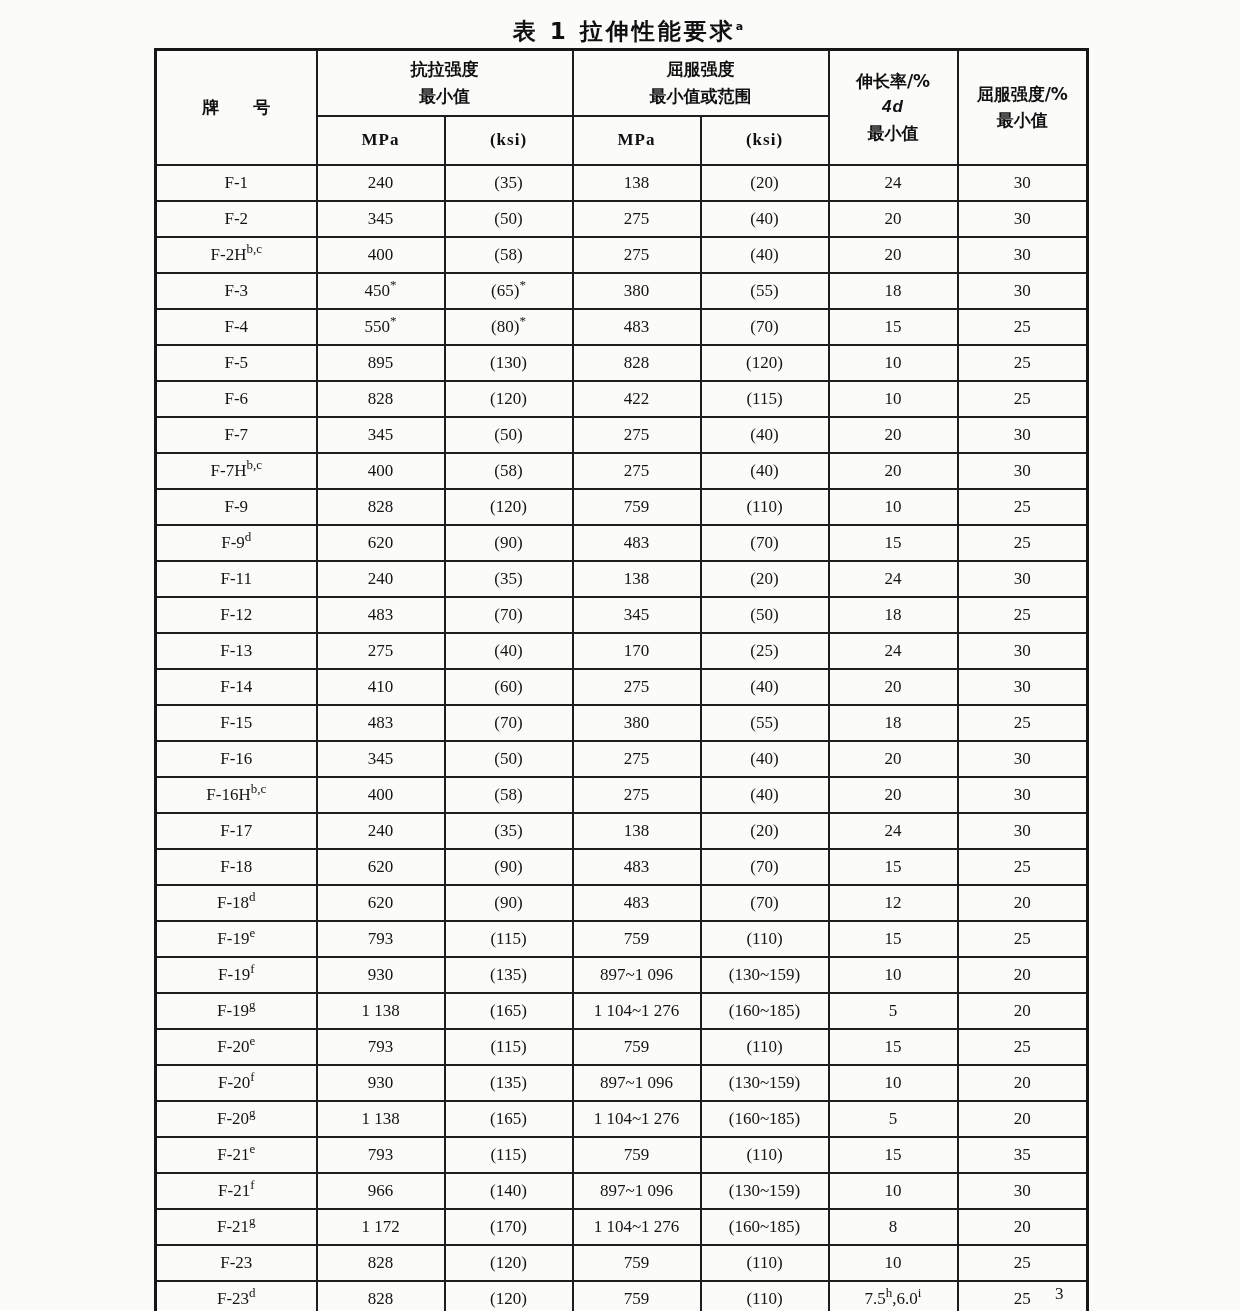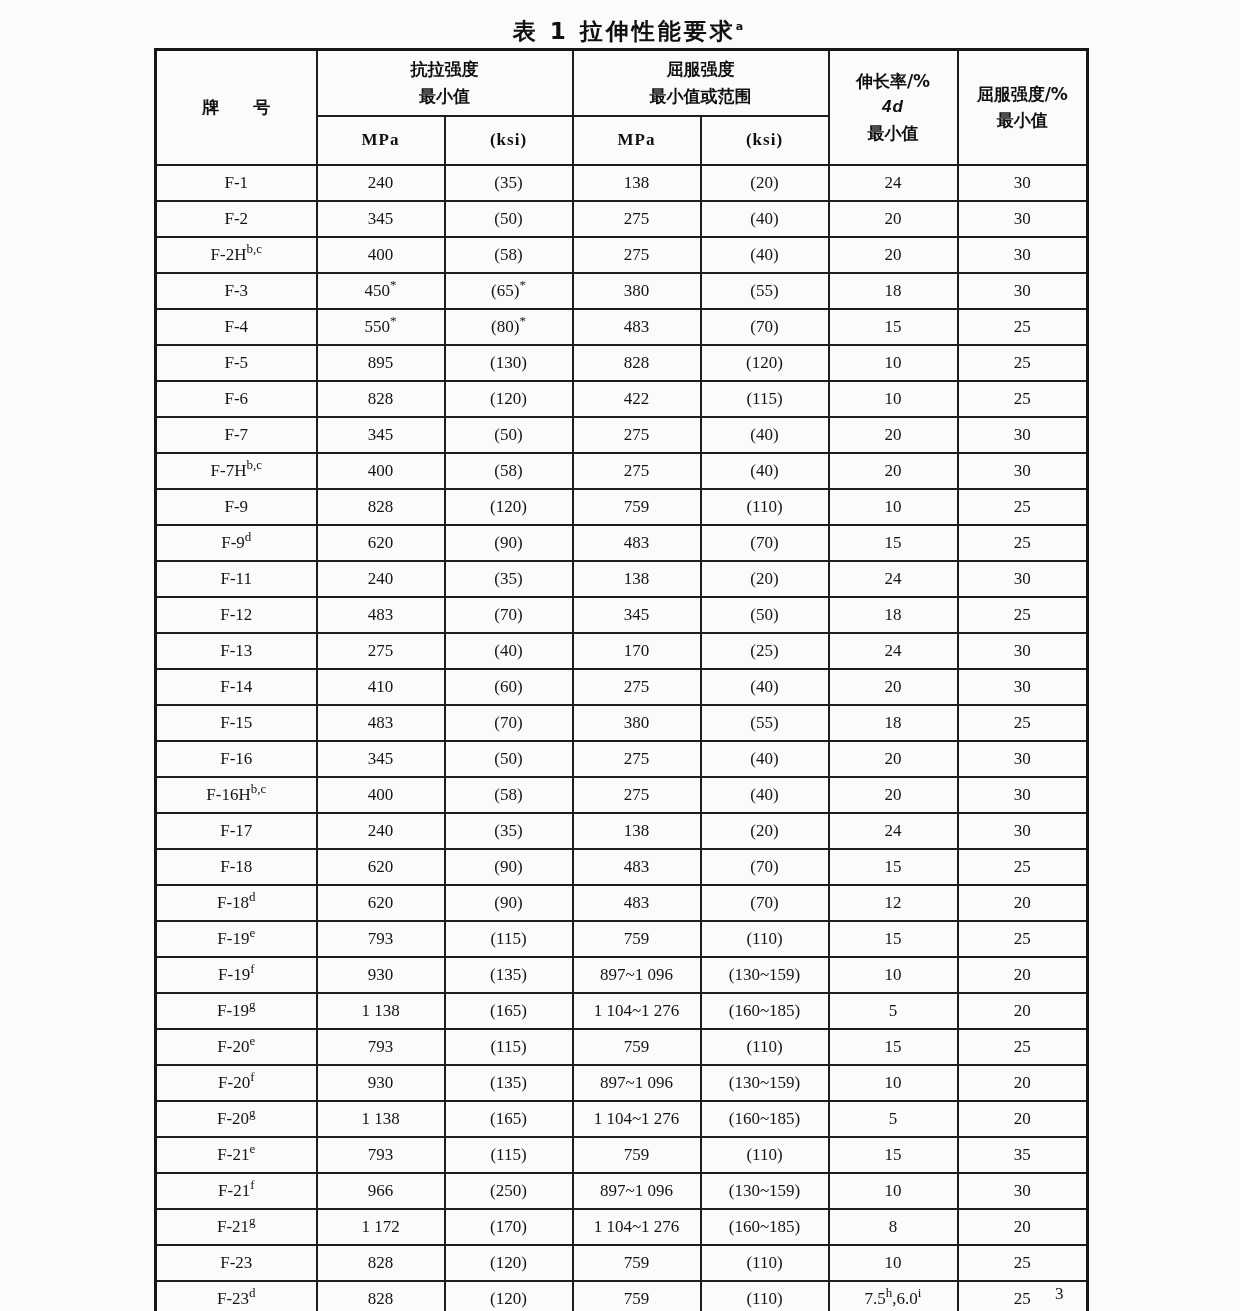--- a/index.html
+++ b/index.html
@@ -378,21 +378,21 @@
         <td>793</td>
         <td>(115)</td>
         <td>759</td>
         <td>(110)</td>
         <td>15</td>
         <td>35</td>
       </tr>
       <tr>
         <td>F-21<sup>f</sup></td>
         <td>966</td>
-        <td>(250)</td>
+        <td>(140)</td>
         <td>897~1 096</td>
         <td>(130~159)</td>
         <td>10</td>
         <td>30</td>
       </tr>
       <tr>
         <td>F-21<sup>g</sup></td>
         <td>1 172</td>
         <td>(170)</td>
         <td>1 104~1 276</td>

